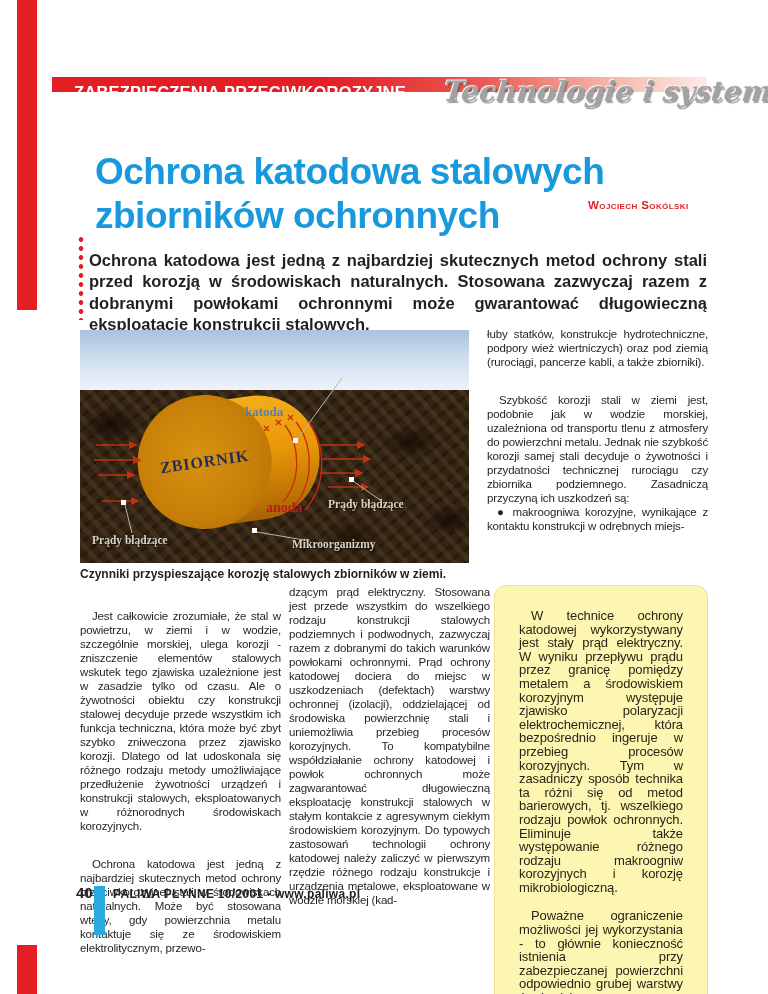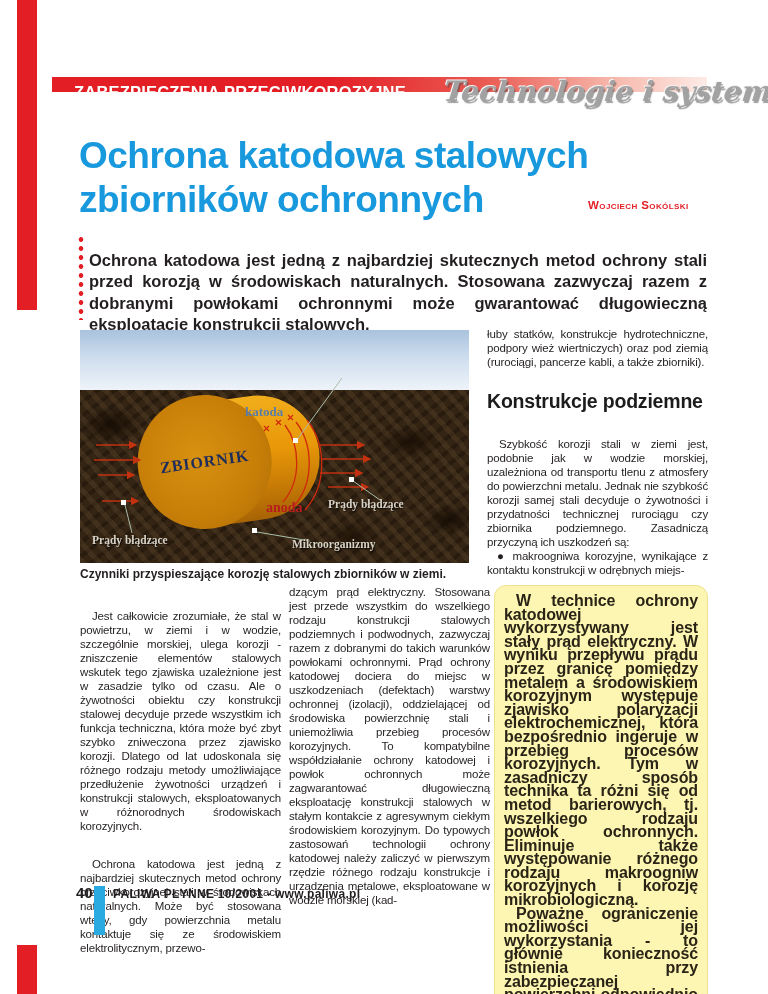--- a/index.html
+++ b/index.html
@@ -15,21 +15,21 @@
   .banner{position:absolute;left:52px;top:77px;width:655px;height:15px;
     background:linear-gradient(90deg,#e31e25 0%,#e31e25 42%,#ea5a52 66%,#f6b5a9 85%,#fdebe6 100%);}
   .banner-label{position:absolute;left:22px;top:6px;color:#ffffff;font-weight:bold;
     font-size:16.5px;letter-spacing:.2px;white-space:nowrap;}
   .banner-script{position:absolute;left:392px;top:-2px;font-family:"DejaVu Serif",serif;
     font-style:italic;font-weight:bold;font-size:28px;color:#a2a2a2;white-space:nowrap;
     transform:skewX(-6deg);
     text-shadow:-1px -1px 0 #f4f4f4,1.5px 1.5px 1px rgba(80,80,80,.55);}
 
   
-  .title{position:absolute;left:79px;top:134px;margin:0;color:#1899dd;font-weight:bold;
+  .title{position:absolute;left:79px;top:134px;margin:16px;color:#1899dd;font-weight:bold;
     font-size:37px;line-height:44px;letter-spacing:-.5px;}
   .author{position:absolute;left:588px;top:199px;color:#e31e25;font-weight:bold;
     font-size:11.5px;font-variant:small-caps;letter-spacing:.4px;white-space:nowrap;}
 
   
   .lead{position:absolute;left:89px;top:233px;width:618px;font-weight:bold;font-size:16.5px;
     line-height:21.5px;text-align:justify;color:#231f20;}
   .lead-dots{position:absolute;left:78px;top:236px;width:6px;height:84px;
     background-image:radial-gradient(circle at 3px 3.5px,#e31e25 2px,rgba(227,30,37,0) 2.7px);
     background-size:6px 9px;background-repeat:repeat-y;}
@@ -77,21 +77,21 @@
     color:#231f20;margin:0;}
   .indent{text-indent:12px;margin-top:24px;}
   .section-heading{margin:21px 0 12px 0;font-size:19.5px;font-weight:bold;color:#1c1c1c;
     letter-spacing:-.2px;}
 
   
   .col1{position:absolute;left:80px;top:585px;width:201px;}
   .col2{position:absolute;left:289px;top:585px;width:201px;}
   .info-box{position:absolute;left:494px;top:585px;width:214px;box-sizing:border-box;
     background:#fdf6b2;border:1px solid #efe28e;border-radius:12px;padding:8px 9px;}
-  .info-box p{margin:0;font-size:16px;line-height:13.6px;font-weight:700;
+  .info-box p{margin:15px;font-size:13px;line-height:13.6px;font-weight:400;
     letter-spacing:-.1px;text-align:justify;color:#2a2417;text-indent:12px;}
 
   
   .footer-number{position:absolute;left:76px;top:884px;font-size:15px;font-weight:bold;}
   .footer-bar{position:absolute;left:94px;top:886px;width:11px;height:49px;background:#29abe2;}
   .footer-journal{position:absolute;left:113px;top:887px;font-size:12px;font-weight:bold;
     letter-spacing:.3px;}
 </style>
 </head>
 <body>
@@ -164,21 +164,20 @@
       <div class="fig-label lbl-anoda">anoda</div>
       <div class="fig-label lbl-soft lbl-stray-left">Prądy błądzące</div>
       <div class="fig-label lbl-soft lbl-stray-right">Prądy błądzące</div>
       <div class="fig-label lbl-soft lbl-micro">Mikroorganizmy</div>
     </div>
     <p class="fig-caption">Czynniki przyspieszające korozję stalowych zbiorników w ziemi.</p>
   </div>
 
   <div class="col-right">
     <p class="body-text">łuby statków, konstrukcje hydrotechniczne, podpory wież wiertniczych) oraz pod ziemią (rurociągi, pancerze kabli, a także zbiorniki).</p>
-    <h2 class="section-heading">Konstrukcje podziemne</h2>
     <p class="body-text indent">Szybkość korozji stali w ziemi jest, podobnie jak w wodzie morskiej, uzależniona od transportu tlenu z atmosfery do powierzchni metalu. Jednak nie szybkość korozji samej stali decyduje o żywotności i przydatności technicznej rurociągu czy zbiornika podziemnego. Zasadniczą przyczyną ich uszkodzeń są:</p>
     <p class="body-text" style="text-indent:10px;">● makroogniwa korozyjne, wynikające z kontaktu konstrukcji w odrębnych miejs-</p>
   </div>
 
   <div class="col1">
     <p class="body-text indent">Jest całkowicie zrozumiałe, że stal w powietrzu, w ziemi i w wodzie, szczególnie morskiej, ulega korozji - zniszczenie elementów stalowych wskutek tego zjawiska uzależnione jest w zasadzie tylko od czasu. Ale o żywotności obiektu czy konstrukcji stalowej decyduje przede wszystkim ich funkcja techniczna, która może być zbyt szybko zniweczona przez zjawisko korozji. Dlatego od lat udoskonala się różnego rodzaju metody umożliwiające przedłużenie żywotności urządzeń i konstrukcji stalowych, eksploatowanych w różnorodnych środowiskach korozyjnych.</p>
     <p class="body-text indent">Ochrona katodowa jest jedną z najbardziej skutecznych metod ochrony przeciwkorozyjnej stali w środowiskach naturalnych. Może być stosowana wtedy, gdy powierzchnia metalu kontaktuje się ze środowiskiem elektrolitycznym, przewo-</p>
   </div>
 
   <div class="col2">

